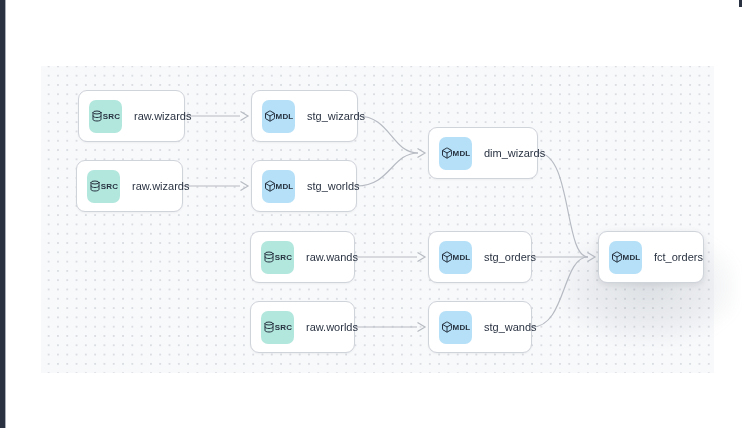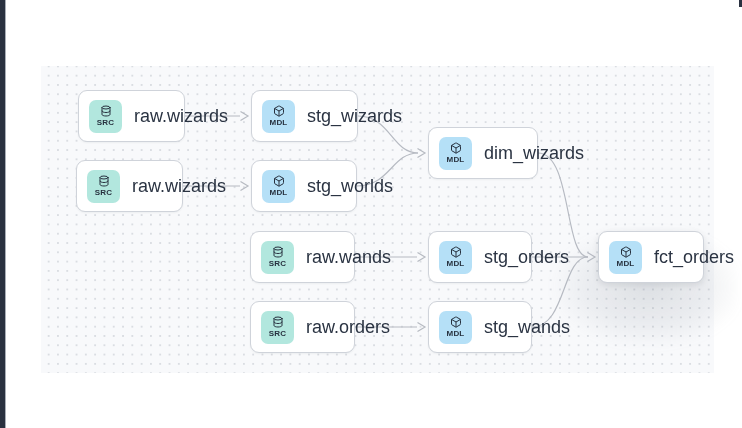--- a/index.html
+++ b/index.html
@@ -38,27 +38,27 @@
     background:var(--node-bg,#ffffff);
     border:1px solid var(--node-border,#cfd3da);
     border-radius:9px;
     display:flex;align-items:center;gap:12px;padding-left:10px;
     box-shadow:0 1px 2px rgba(20,30,40,.05);
     cursor:pointer;
   }
   .node.highlight{box-shadow:0 2px 6px rgba(20,30,40,.10);}
   .badge{
     width:33px;height:33px;border-radius:7px;flex:0 0 auto;
-    display:flex;flex-direction:column;align-items:center;justify-content:center;line-height:1;
+    display:flex;flex-direction:row;align-items:center;justify-content:center;line-height:1;
   }
   .badge.src{background:var(--src-badge-bg,#b2e7de);}
   .badge.mdl{background:var(--mdl-badge-bg,#b5e0f7);text-align:center;}
   .badge svg{width:12px;height:12px;stroke:var(--badge-text,#27313f);fill:none;stroke-width:2;stroke-linecap:round;stroke-linejoin:round;}
   .badge-label{font-size:8px;font-weight:bold;color:var(--badge-text,#27313f);margin-top:2px;letter-spacing:.2px;}
-  .node-label{font-size:18px;color:var(--label-text,#2a3342);white-space:nowrap;}
+  .node-label{font-size:11px;color:var(--label-text,#2a3342);white-space:nowrap;}
 </style>
 </head>
 <body>
 
 <div class="left-bar"></div>
 <div class="corner-mark"></div>
 
 <div class="canvas"></div>
 
 <div class="glow"></div>
@@ -167,21 +167,21 @@
 
 <div class="node" style="left:250px;top:301px;width:105px;">
   <span class="badge src">
     <svg viewBox="0 0 24 24">
         <ellipse cx="12" cy="5" rx="8" ry="3"></ellipse>
         <path d="M4 5v14c0 1.7 3.6 3 8 3s8-1.3 8-3V5"></path>
         <path d="M4 12c0 1.7 3.6 3 8 3s8-1.3 8-3"></path>
       </svg>
     <span class="badge-label">SRC</span>
   </span>
-  <span class="node-label">raw.orders</span>
+  <span class="node-label">raw.worlds</span>
 </div>
 
 <div class="node" style="left:428px;top:301px;width:104px;">
   <span class="badge mdl">
     <svg viewBox="0 0 24 24">
         <path d="M21 8a2 2 0 0 0-1-1.73l-7-4a2 2 0 0 0-2 0l-7 4A2 2 0 0 0 3 8v8a2 2 0 0 0 1 1.73l7 4a2 2 0 0 0 2 0l7-4A2 2 0 0 0 21 16Z"></path>
         <path d="M3.3 7l8.7 5 8.7-5"></path>
         <path d="M12 22V12"></path>
       </svg>
     <span class="badge-label">MDL</span>

